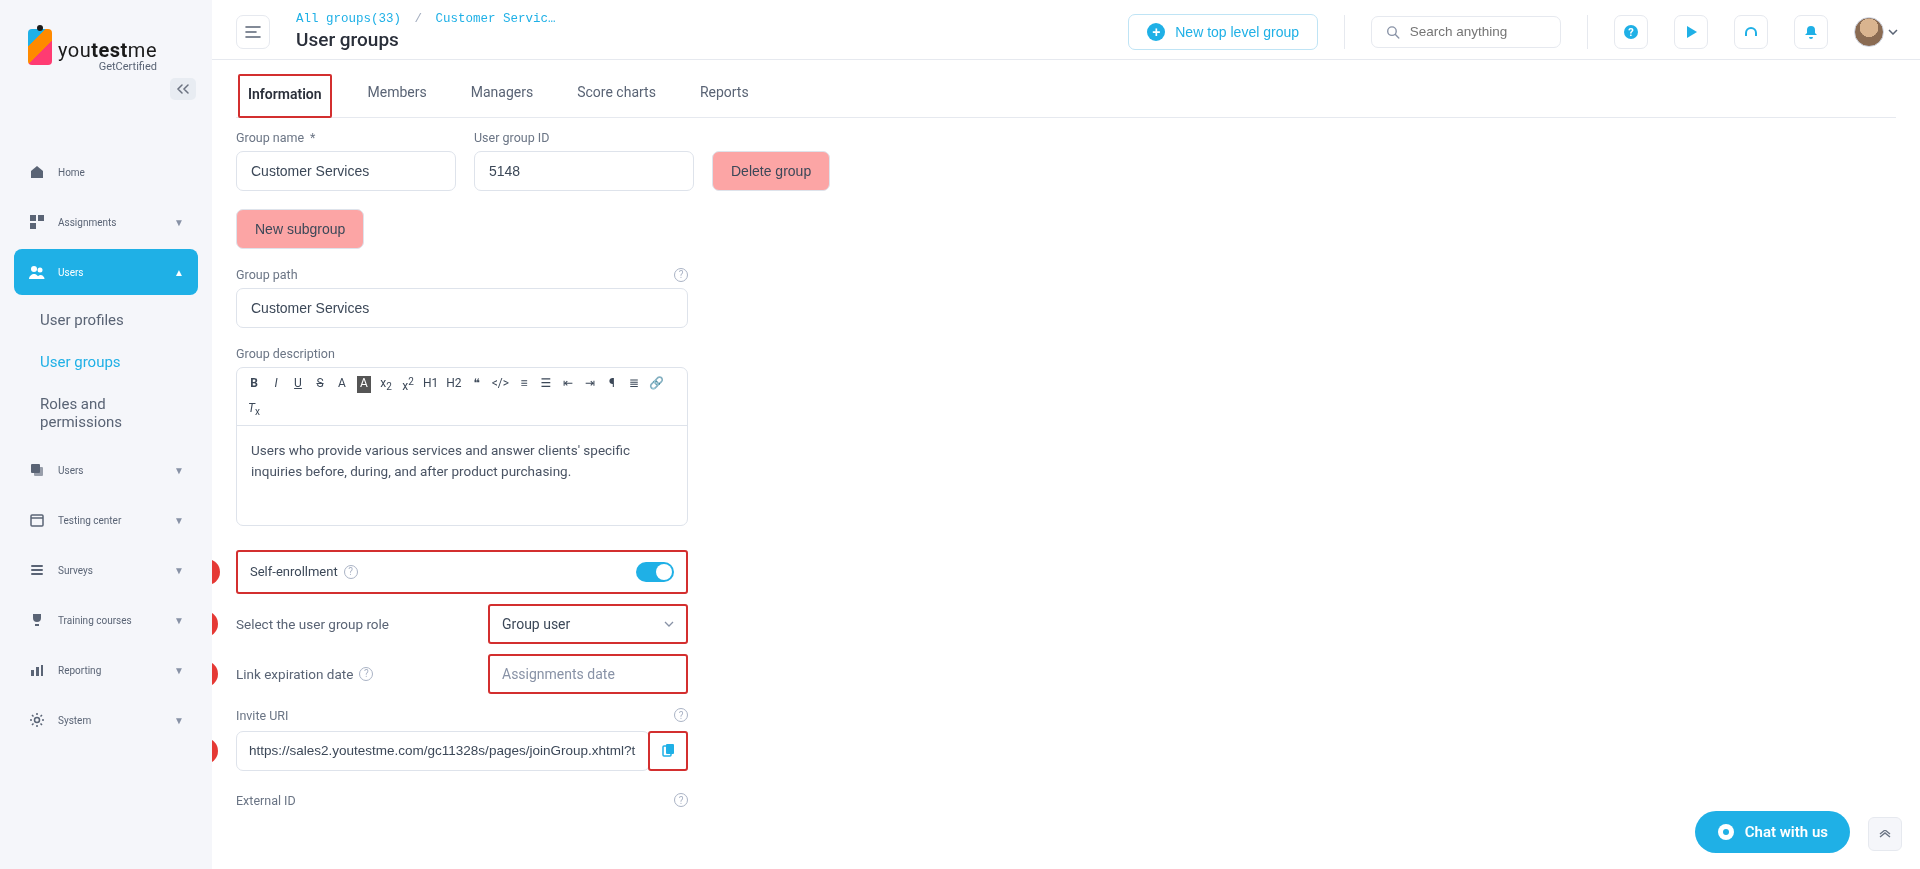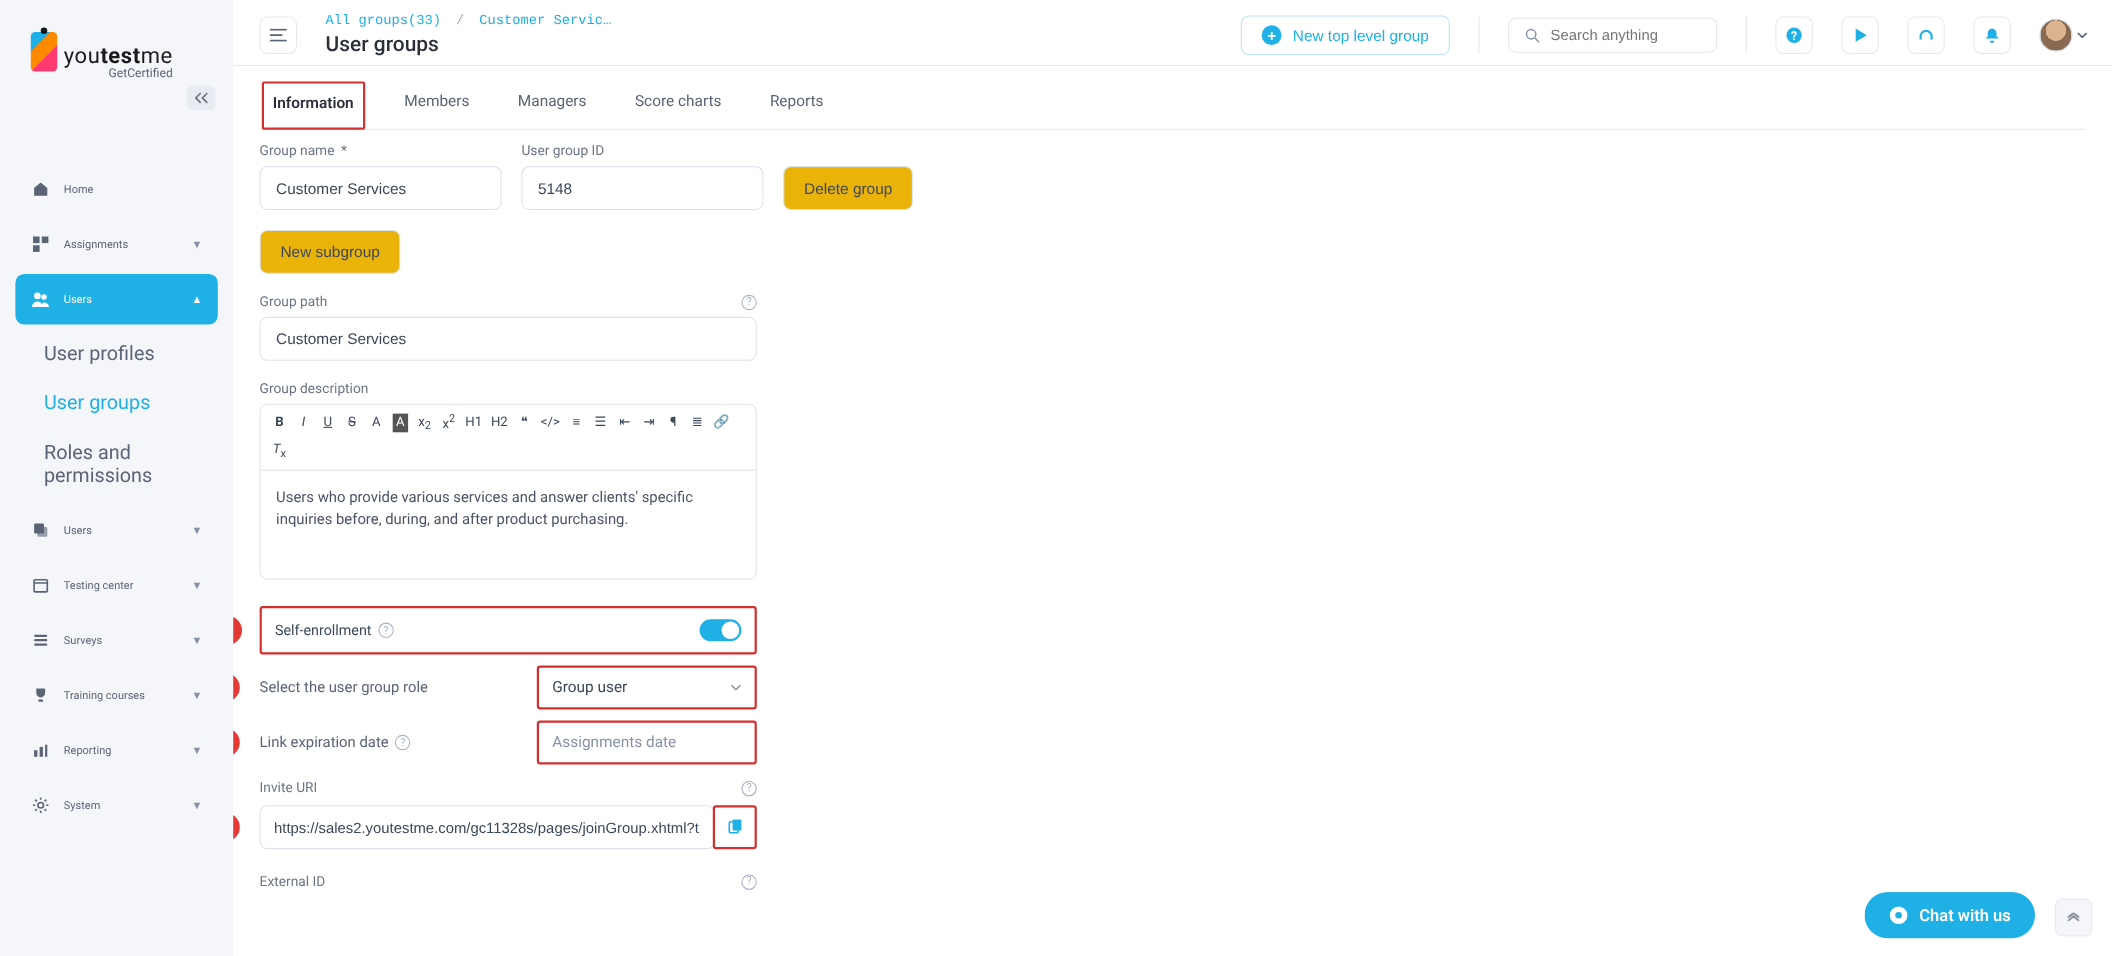--- a/index.html
+++ b/index.html
@@ -17,21 +17,21 @@
 .logo-sub { font-size: 11px; color: #5a6475; text-align: right; margin-top: -2px; }
 .collapse-btn { position: absolute; top: 78px; right: 16px; width: 26px; height: 22px; border-radius: 5px; background: #e8ecf2; display:flex; align-items:center; justify-content:center; color:#6b7280; cursor:pointer; }
 .nav { margin-top: 58px; display:flex; flex-direction:column; gap: 4px; padding: 0 14px 0 14px; }
 .nav-item { display:flex; align-items:center; padding: 14px 14px; border-radius: 8px; color:#5a6475; cursor:pointer; position:relative; }
 .nav-item.active { background:#1fb0e6; color:#fff; }
 .nav-item .ic { width:18px; height:18px; margin-right:12px; display:inline-flex; align-items:center; justify-content:center; }
 .nav-item .lab { flex:1; font-size:10px; }
 .nav-item .caret { font-size:10px; color:#8892a6; }
 .nav-item.active .caret { color:#fff; }
 .sub-items { padding-left: 12px; display:flex; flex-direction:column; }
-.sub-item { padding: 12px 14px; font-size: 18px; color:#5a6475; cursor:pointer; border-radius:6px;}
+.sub-item { padding: 12px 14px; font-size: 15px; color:#5a6475; cursor:pointer; border-radius:6px;}
 .sub-item.sel { color:#1fb0e6; }
 
 
 .main { flex:1; display:flex; flex-direction:column; overflow:hidden; }
 .topbar { display:flex; align-items:center; padding: 12px 22px 8px 24px; gap: 26px; border-bottom: 1px solid #e6e9ef; }
 .menu-toggle { width:34px; height:34px; border:1px solid #e6e9ef; border-radius:7px; display:flex; align-items:center; justify-content:center; color:#5a6475; cursor:pointer; }
 .crumb-block { flex: 0 0 auto; }
 .crumbs { font-size:12.5px; color:#1fb0e6;font-family:Liberation Mono, monospace; }
 .crumbs a { color:#1fb0e6; text-decoration:none; }
 .crumb-sep { color:#a3adbf; margin:0 6px; }
@@ -52,21 +52,21 @@
 .tab { padding: 10px 8px 14px; color:#5a6475; cursor:pointer; font-size:14px; }
 .tab.active { color:#2a2f3a; font-weight:600; border:2px solid #d32f2f; border-bottom:2px solid #d32f2f; margin-bottom:-1px; background:#fff; border-radius:2px;}
 .form { margin-top: 12px; max-width: 720px; }
 .row { display:flex; gap: 18px; align-items:flex-end; margin-bottom: 18px; flex-wrap:wrap;}
 .field { display:flex; flex-direction:column; }
 .flabel { font-size:12.5px; color:#6b7585; margin-bottom:6px; display:flex; align-items:center; gap:6px;}
 .req::after{content:" *"; color:#6b7585;}
 .finput { height:40px; border:1px solid #dee3eb; border-radius:7px; padding: 0 14px; font-size:14px; color:#3c4858; background:#fff; }
 .finput[readonly]{ background:#fff;}
 .help-ic { width:14px; height:14px; border:1px solid #aab3c5; color:#aab3c5; border-radius:50%; display:inline-flex; align-items:center; justify-content:center; font-size:10px; cursor:pointer;}
-.btn-soft { height:40px; border:1px solid #dee3eb; border-radius:7px; background:#eab308; padding: 0 18px; font-size:14px; color:#3c4858; cursor:pointer;}
+.btn-soft { height:40px; border:1px solid #dee3eb; border-radius:7px; background:#fca5a5; padding: 0 18px; font-size:14px; color:#3c4858; cursor:pointer;}
 .rte-box { border:1px solid #dee3eb; border-radius:7px; overflow:hidden; width:452px;}
 .rte-toolbar { display:flex; gap:8px; padding: 8px 10px; border-bottom:1px solid #dee3eb; flex-wrap:wrap; color:#3c4858; font-size:12px;}
 .rte-toolbar span{cursor:pointer; min-width:14px; text-align:center;}
 .rte-body { padding: 14px 14px 44px 14px; font-size:13.5px; color:#4a5464; line-height:1.5; min-height:88px;}
 
 .hl-row { border:2px solid #d32f2f; border-radius:3px; padding: 10px 12px; display:flex; align-items:center; margin-bottom: 10px; width:452px; position:relative;}
 .hl-input { border:2px solid #d32f2f; border-radius:3px; height:40px; width:200px; padding:0 12px; display:flex; align-items:center; justify-content:space-between; font-size:14px; color:#3c4858; cursor:pointer; background:#fff;}
 .toggle { width:38px; height:20px; background:#1fb0e6; border-radius:10px; position:relative; cursor:pointer;}
 .toggle::after{content:"";position:absolute;right:2px;top:2px;width:16px;height:16px;background:#fff;border-radius:50%;}
 .step-badge { position:absolute; left:-44px; top:50%; transform:translateY(-50%); width:26px; height:26px; background:#e53935; color:#fff; border-radius:50%; display:flex; align-items:center; justify-content:center; font-size:14px; font-weight:600;}

